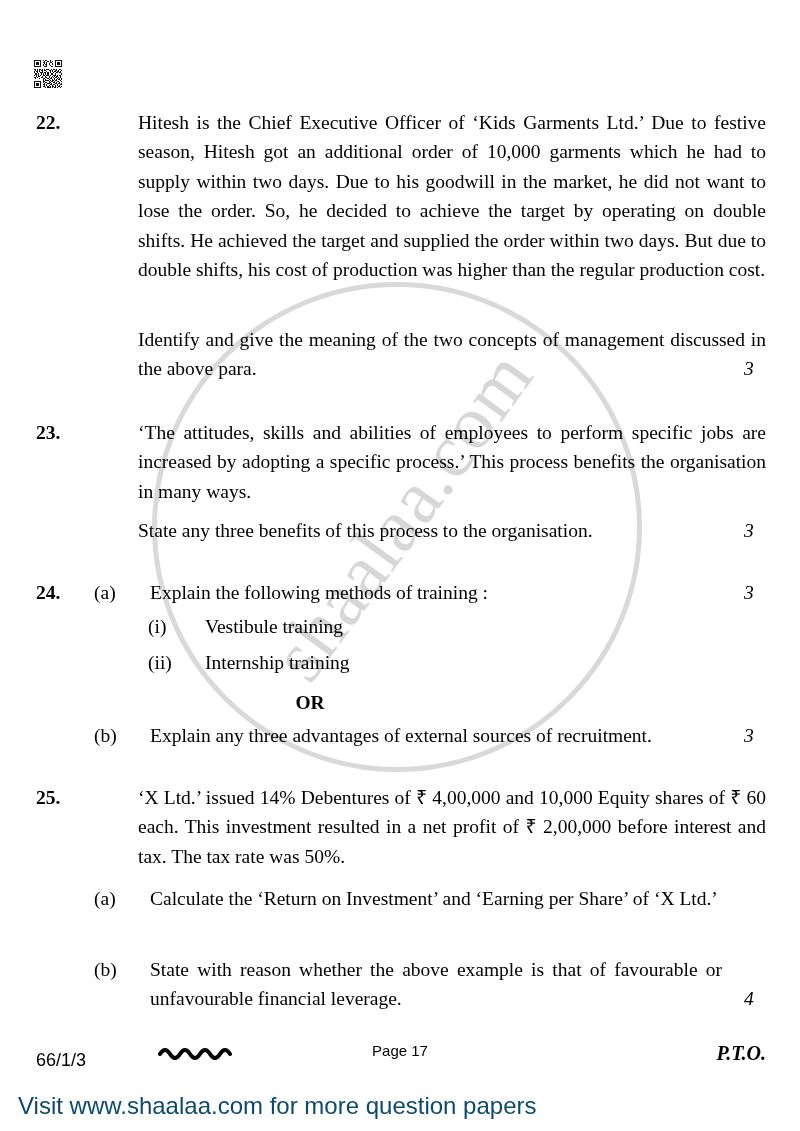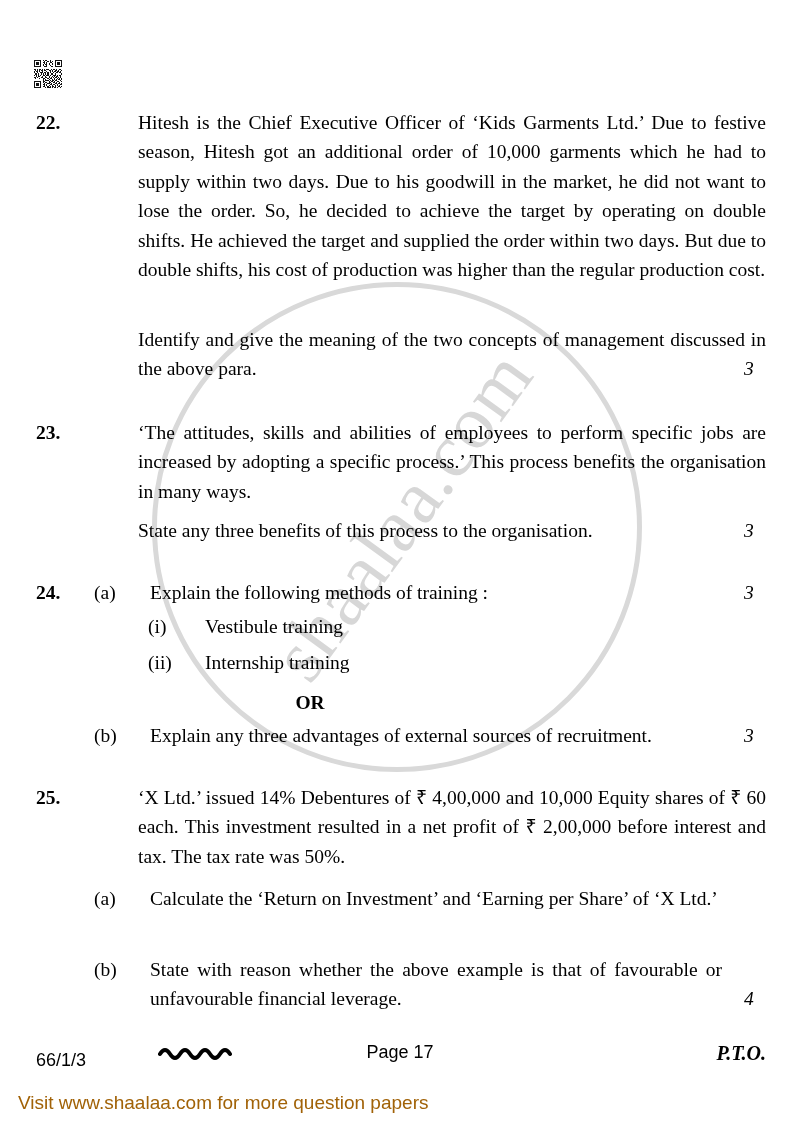--- a/index.html
+++ b/index.html
@@ -190,39 +190,39 @@
     width: 80px;
     height: 24px;
   }
   #footer .f-page {
     position: absolute;
     left: 0;
     top: 0;
     width: 800px;
     text-align: center;
     font-family: "Liberation Sans", sans-serif;
-    font-size: 18px;
+    font-size: 15px;
   }
   #footer .f-pto {
     position: absolute;
     right: 34px;
     top: 0;
     font-family: "Liberation Serif", serif;
     font-size: 20px;
     font-weight: bold;
     font-style: italic;
   }
 
   #bottomnote {
     position: absolute;
     left: 18px;
     top: 1092px;
     font-family: "Liberation Sans", sans-serif;
-    font-size: 19px;
-    color: #a16207;
+    font-size: 24px;
+    color: #0c4a6e;
     z-index: 3;
   }
 </style>
 </head>
 <body>
 
 <div id="page">
 
   <div id="watermark">
     <div class="wm-circle"></div>

